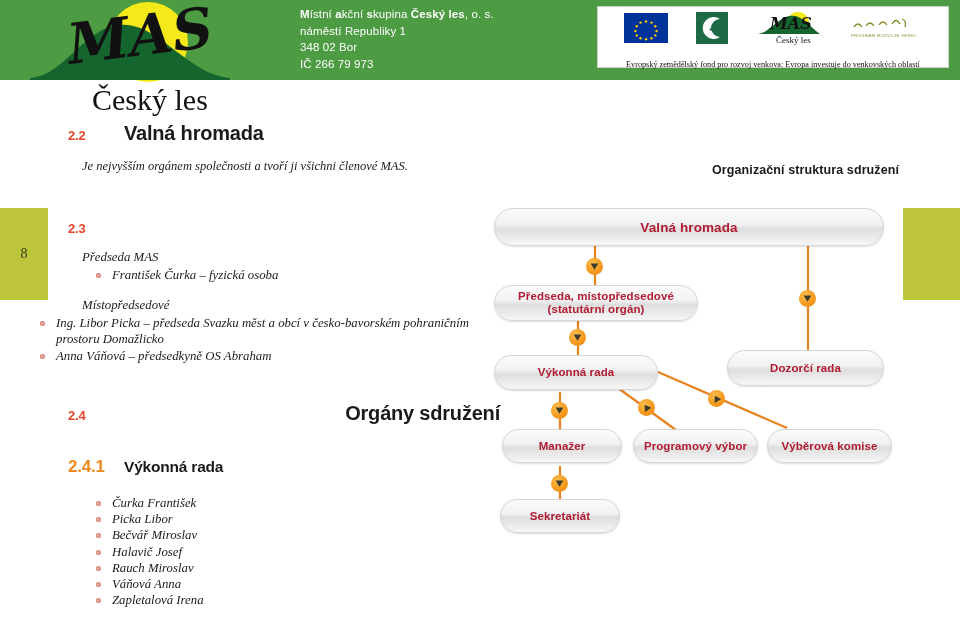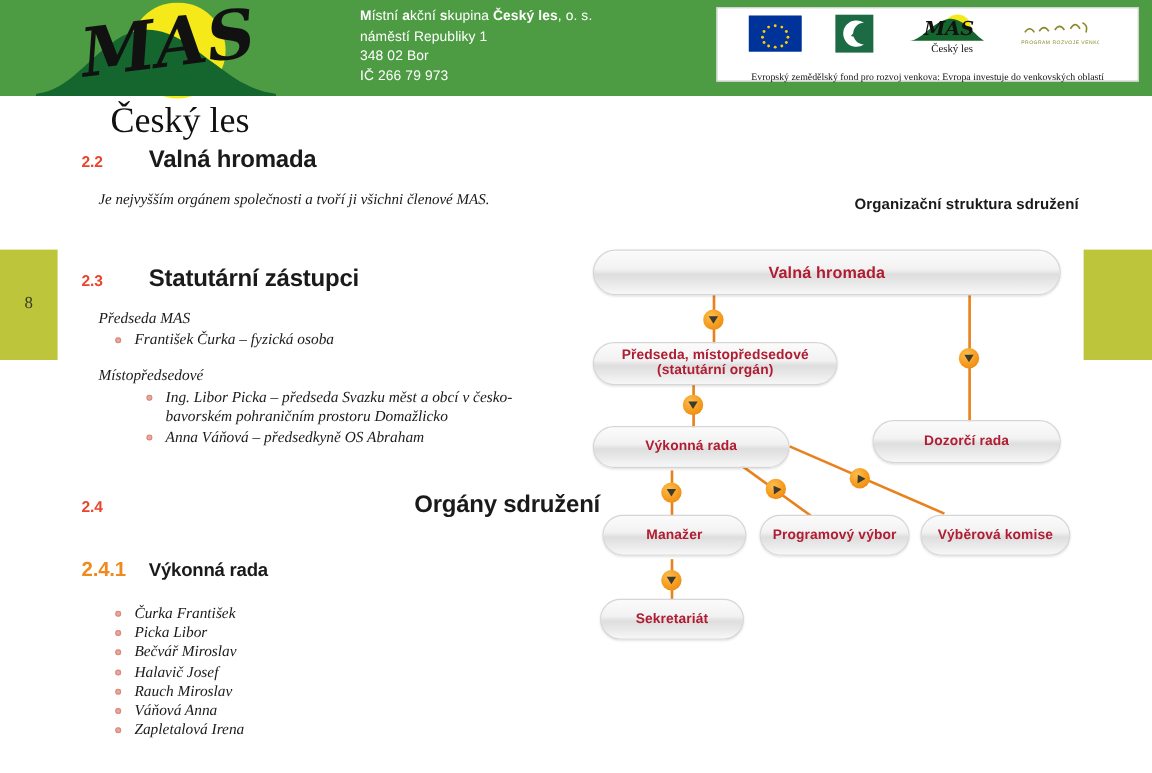--- a/index.html
+++ b/index.html
@@ -310,30 +310,29 @@
 
   <h2 class="sec red" style="margin-top:42px; padding-left:68px;">
     <span class="num">2.2</span>
     <span>Valná hromada</span>
   </h2>
 
   <div class="intro" style="margin-top:14px; padding-left:82px;">Je nejvyšším orgánem společnosti a tvoří ji všichni členové MAS.</div>
 
   <h2 class="sec red" style="margin-top:47px; padding-left:68px;">
     <span class="num">2.3</span>
-    <span>Statutární zástupci</span>
   </h2>
 
   <div class="lead" style="margin-top:14px; padding-left:82px;">Předseda MAS</div>
   <ul class="bul" style="margin-top:2px; padding-left:92px;">
     <li>František Čurka – fyzická osoba</li>
   </ul>
 
   <div class="lead" style="margin-top:14px; padding-left:82px;">Místopředsedové</div>
-  <ul class="bul" style="margin-top:2px; padding-left:118px;">
+  <ul class="bul" style="margin-top:2px; padding-left:36px;">
     <li style="padding-right:20px;">Ing. Libor Picka – předseda Svazku měst a obcí v česko-bavorském pohraničním prostoru Domažlicko</li>
     <li>Anna Váňová – předsedkyně OS Abraham</li>
   </ul>
 
   <h2 class="sec red" style="margin-top:38px; padding-left:68px;justify-content:space-between;">
     <span class="num">2.4</span>
     <span>Orgány sdružení</span>
   </h2>
 
   <h2 class="sec sub orange" style="margin-top:32px; padding-left:68px;">

